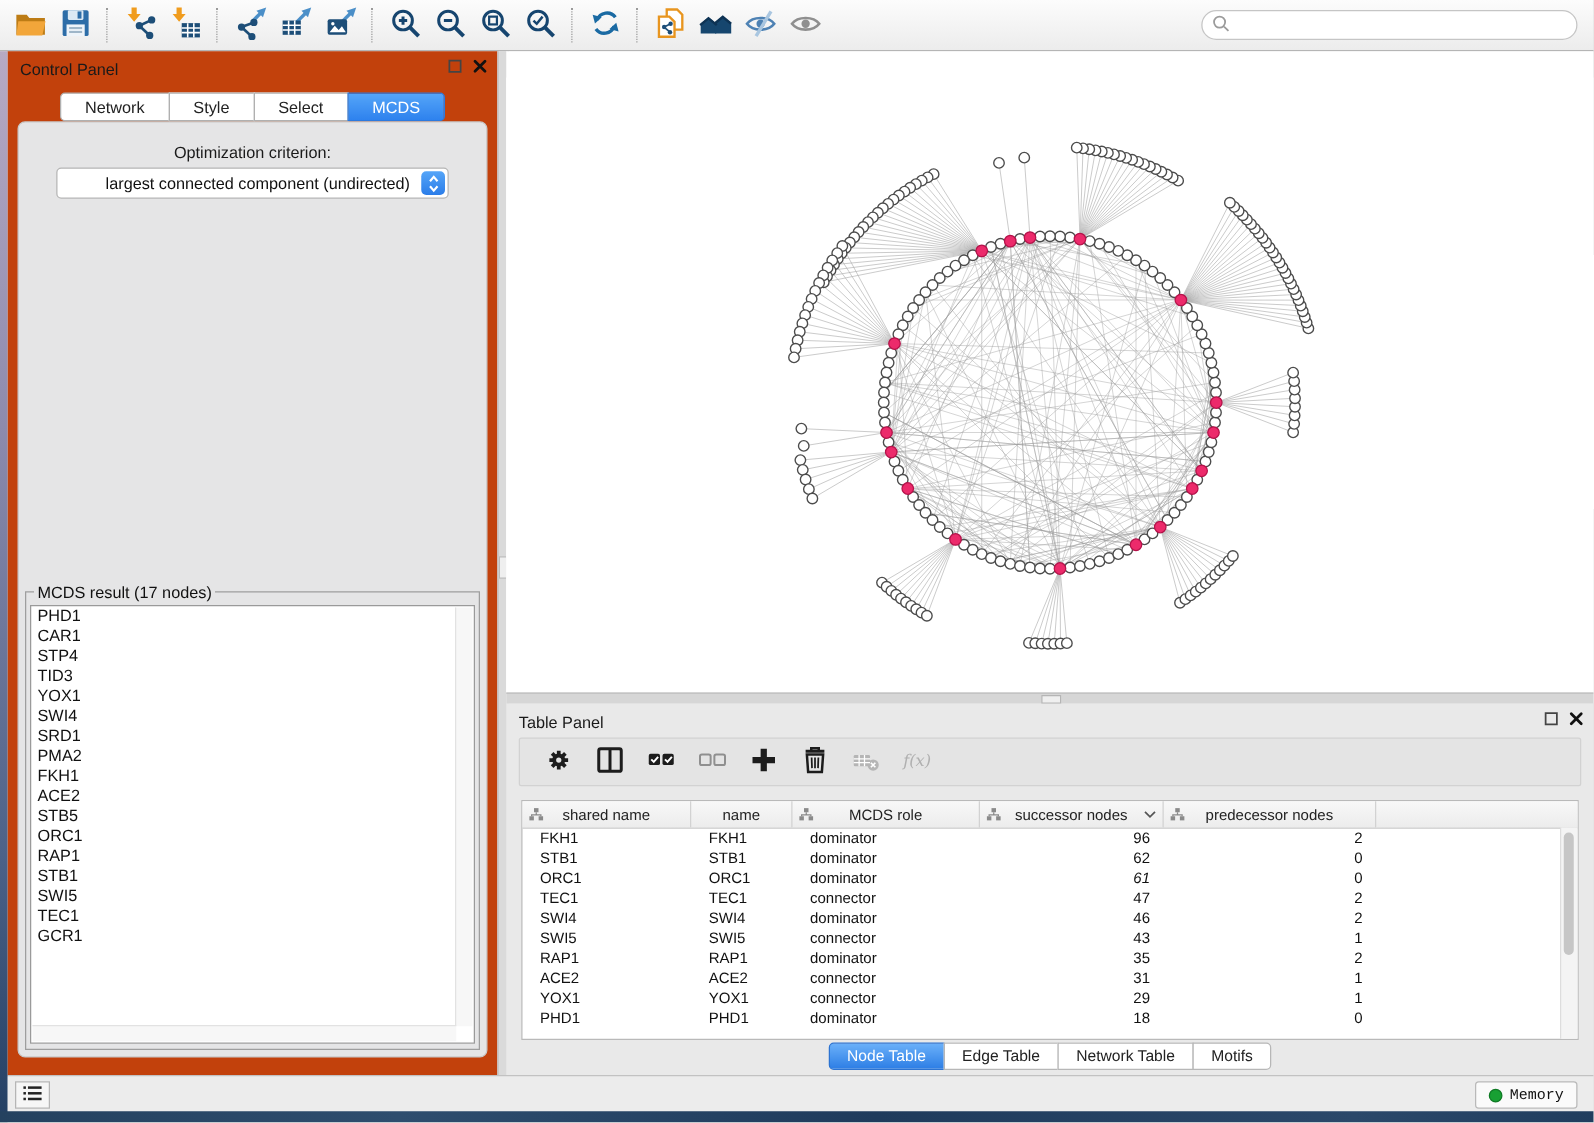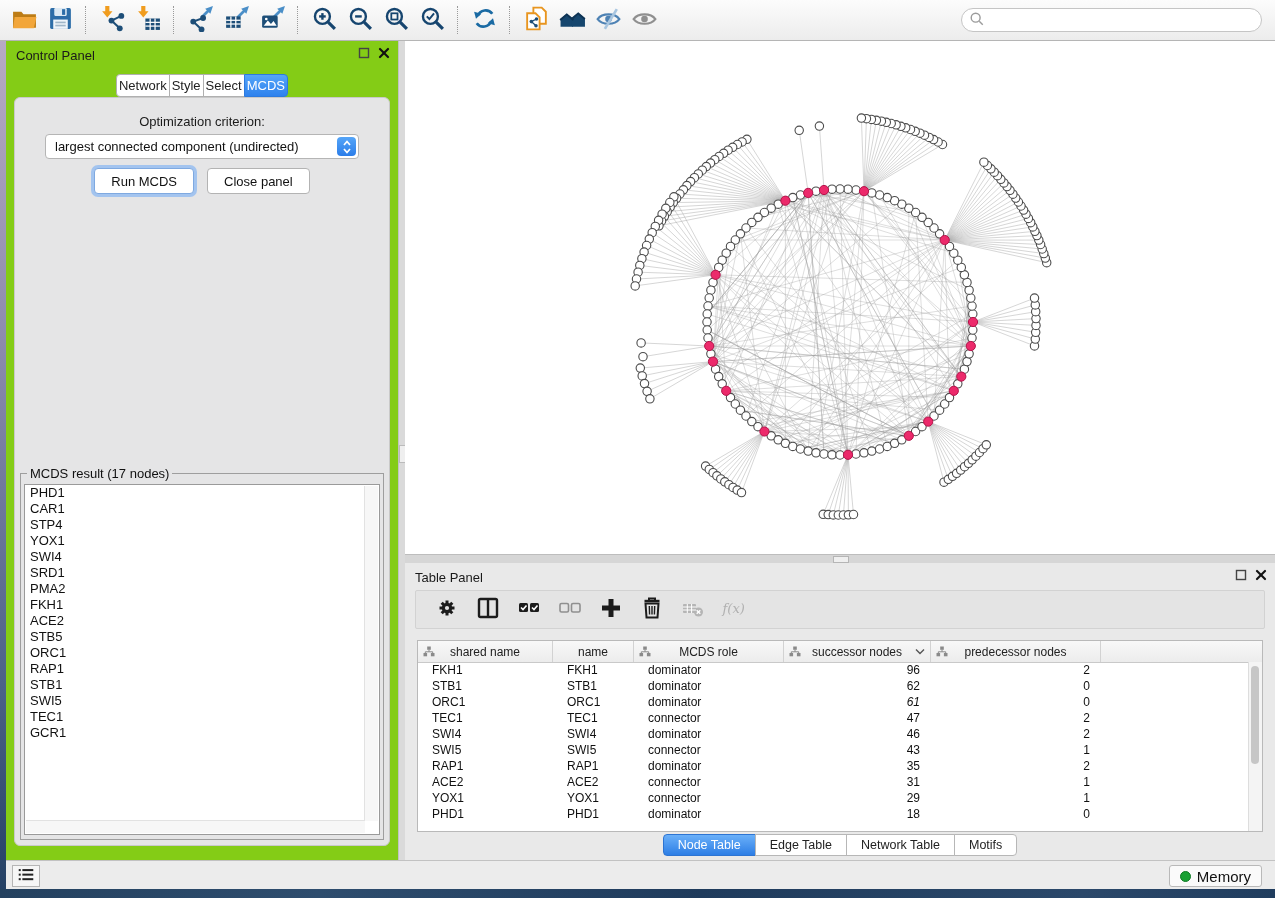--- a/index.html
+++ b/index.html
@@ -18,32 +18,32 @@
   .tb-btn svg{width:27px;height:27px;}
   .tb-sep{width:1px;height:28px;border-left:1px dotted #9a9a9a;margin:0 7px;}
   .search-box{position:absolute;right:13px;top:8px;width:285px;height:22px;border:1px solid #c5c5c5;
     border-radius:13px;background:#fff;display:flex;align-items:center;padding:0 7px;}
   .search-box input{border:none;outline:none;flex:1;font-size:12px;background:transparent;margin-left:5px;}
   
   .panel-title{position:absolute;left:10px;top:7px;font-size:13px;color:#1a1a1a;}
   .win-btns{position:absolute;right:8px;top:6px;display:flex;gap:8px;align-items:center;}
   .win-btns svg{width:12px;height:12px;}
   
-  .control-panel{position:absolute;left:6px;top:41px;width:392px;bottom:38px;background:#84cc16;}
+  .control-panel{position:absolute;left:6px;top:41px;width:392px;bottom:38px;background:#c2410c;}
   .cp-tabs{position:absolute;top:33px;left:0;right:0;display:flex;justify-content:center;}
-  .cp-tab{padding:3px 2px;font-size:13px;background:#fff;border:1px solid #b0b0b0;margin-left:-1px;color:#222;}
+  .cp-tab{padding:3px 19px;font-size:13px;background:#fff;border:1px solid #b0b0b0;margin-left:-1px;color:#222;}
   .cp-tab:first-child{border-radius:4px 0 0 4px;margin-left:0;}
   .cp-tab:last-child{border-radius:0 4px 4px 0;}
   .cp-tab.active{background:linear-gradient(#55a5f8,#2e82ee);border-color:#2d7ade;color:#fff;}
   .cp-body{position:absolute;top:56px;left:8px;right:8px;bottom:14px;background:#e5e5e6;
     border:1px solid #c9c9c9;border-radius:6px;padding-left:34px;}
   .opt-label{position:absolute;top:16px;left:0;right:0;text-align:center;font-size:13px;color:#1a1a1a;}
   .criterion{position:absolute;top:36px;left:30px;right:30px;height:23px;background:#fff;
     border:1px solid #b5b5b5;border-radius:4px;display:flex;align-items:center;}
-  .criterion .val{flex:1;padding:0 9px;font-size:13px;white-space:nowrap;overflow:hidden;}
+  .criterion .val{flex:1;padding:0 9px;font-size:13px;white-space:nowrap;overflow:hidden;text-align:right;}
   .criterion .stepper{width:19px;height:19px;margin-right:2px;border-radius:4px;
     background:linear-gradient(#55a5f8,#2b7de9);display:flex;align-items:center;justify-content:center;}
   .btn-row{position:absolute;top:70px;left:0;right:0;height:26px;display:flex;justify-content:center;gap:13px;}
   .push-btn{background:#fff;border:1px solid #b3b3b3;border-radius:4px;padding:3px 16px;font-size:13px;color:#111;}
   .push-btn.focused{box-shadow:0 0 0 3px rgba(110,170,245,.55);border-color:#7fa9e0;}
   fieldset.mcds{position:absolute;left:5px;right:5px;top:368px;bottom:5px;border:1px solid #9e9e9e;
     margin:0;padding:2px;background:transparent;}
   fieldset.mcds legend{font-size:13px;padding:0 3px;margin-left:4px;color:#111;}
   .mcds-list{position:absolute;left:3px;right:3px;top:3px;bottom:4px;background:#fff;border:1px solid #9a9a9a;overflow:hidden;}
   .mcds-list .item{font-size:13px;line-height:16px;padding-left:5px;}
@@ -94,21 +94,21 @@
   .tp-tabs{position:absolute;left:0;right:0;top:271px;display:flex;justify-content:center;}
   .tp-tab{padding:3px 14px;font-size:12.5px;background:#fff;border:1px solid #b7b7b7;margin-left:-1px;color:#222;}
   .tp-tab:first-child{border-radius:4px 0 0 4px;margin-left:0;}
   .tp-tab:last-child{border-radius:0 4px 4px 0;}
   .tp-tab.active{background:linear-gradient(#6ab0f9,#2d7ee5);border-color:#2d74d2;color:#fff;}
   
   .status-bar{position:absolute;left:0;right:0;top:860px;height:29px;background:#ececec;border-top:1px solid #c2c2c2;}
   .sb-list-btn{position:absolute;left:12px;top:4px;width:26px;height:20px;background:#f6f6f6;
     border:1px solid #b5b5b5;display:flex;align-items:center;justify-content:center;}
   .memory-btn{position:absolute;right:13px;top:4px;height:20px;background:#fafafa;border:1px solid #b9b9b9;
-    border-radius:3px;display:flex;align-items:center;gap:6px;padding:0 10px;font-size:15px;}
+    border-radius:3px;display:flex;align-items:center;gap:6px;padding:0 10px;font-size:12px;font-family:Liberation Mono, monospace;}
   .mem-dot{width:11px;height:11px;border-radius:50%;background:#18a033;border:1px solid #0e7a24;box-sizing:border-box;}
 </style>
 </head>
 <body>
 
 <div id="screen">
 
   <div class="toolbar">
     <div class="tb-btn">
         <span><svg viewBox="0 0 26 26" width="27" height="27">
@@ -315,31 +315,28 @@
         <span class="val">largest connected component (undirected)</span>
         <span class="stepper">
             <svg viewBox="0 0 14 20" width="14" height="20">
               <g fill="none" stroke="#fff" stroke-width="1.7">
                 <polyline points="4,8 7,4.5 10,8"></polyline>
                 <polyline points="4,12 7,15.5 10,12"></polyline>
               </g>
             </svg>
           </span>
       </div>
-      <div class="btn-row">
-        <button class="push-btn focused">Run MCDS</button>
-        <button class="push-btn">Close panel</button>
-      </div>
       <fieldset class="mcds">
         <legend>MCDS result (17 nodes)</legend>
         <div class="mcds-list">
           <div>
               <div class="item">PHD1</div>
               <div class="item">CAR1</div>
               <div class="item">STP4</div>
+              <div class="item">TID3</div>
               <div class="item">YOX1</div>
               <div class="item">SWI4</div>
               <div class="item">SRD1</div>
               <div class="item">PMA2</div>
               <div class="item">FKH1</div>
               <div class="item">ACE2</div>
               <div class="item">STB5</div>
               <div class="item">ORC1</div>
               <div class="item">RAP1</div>
               <div class="item">STB1</div>

